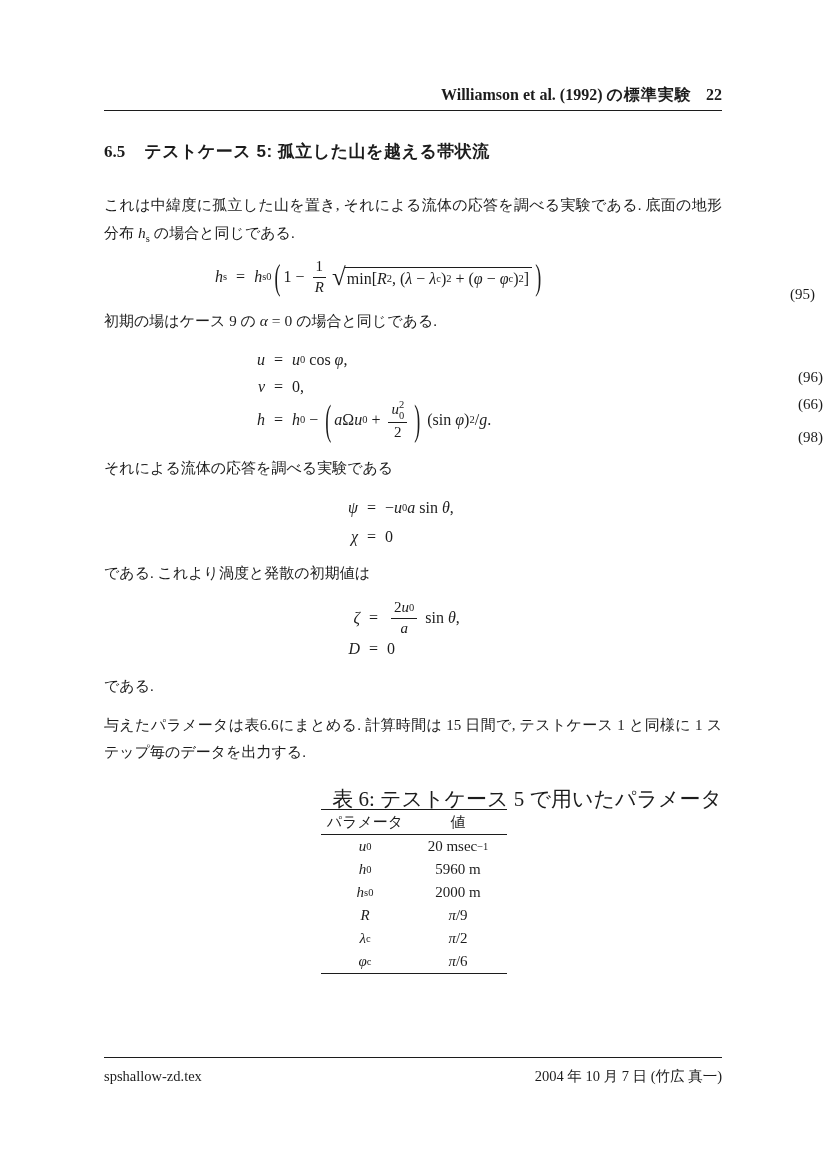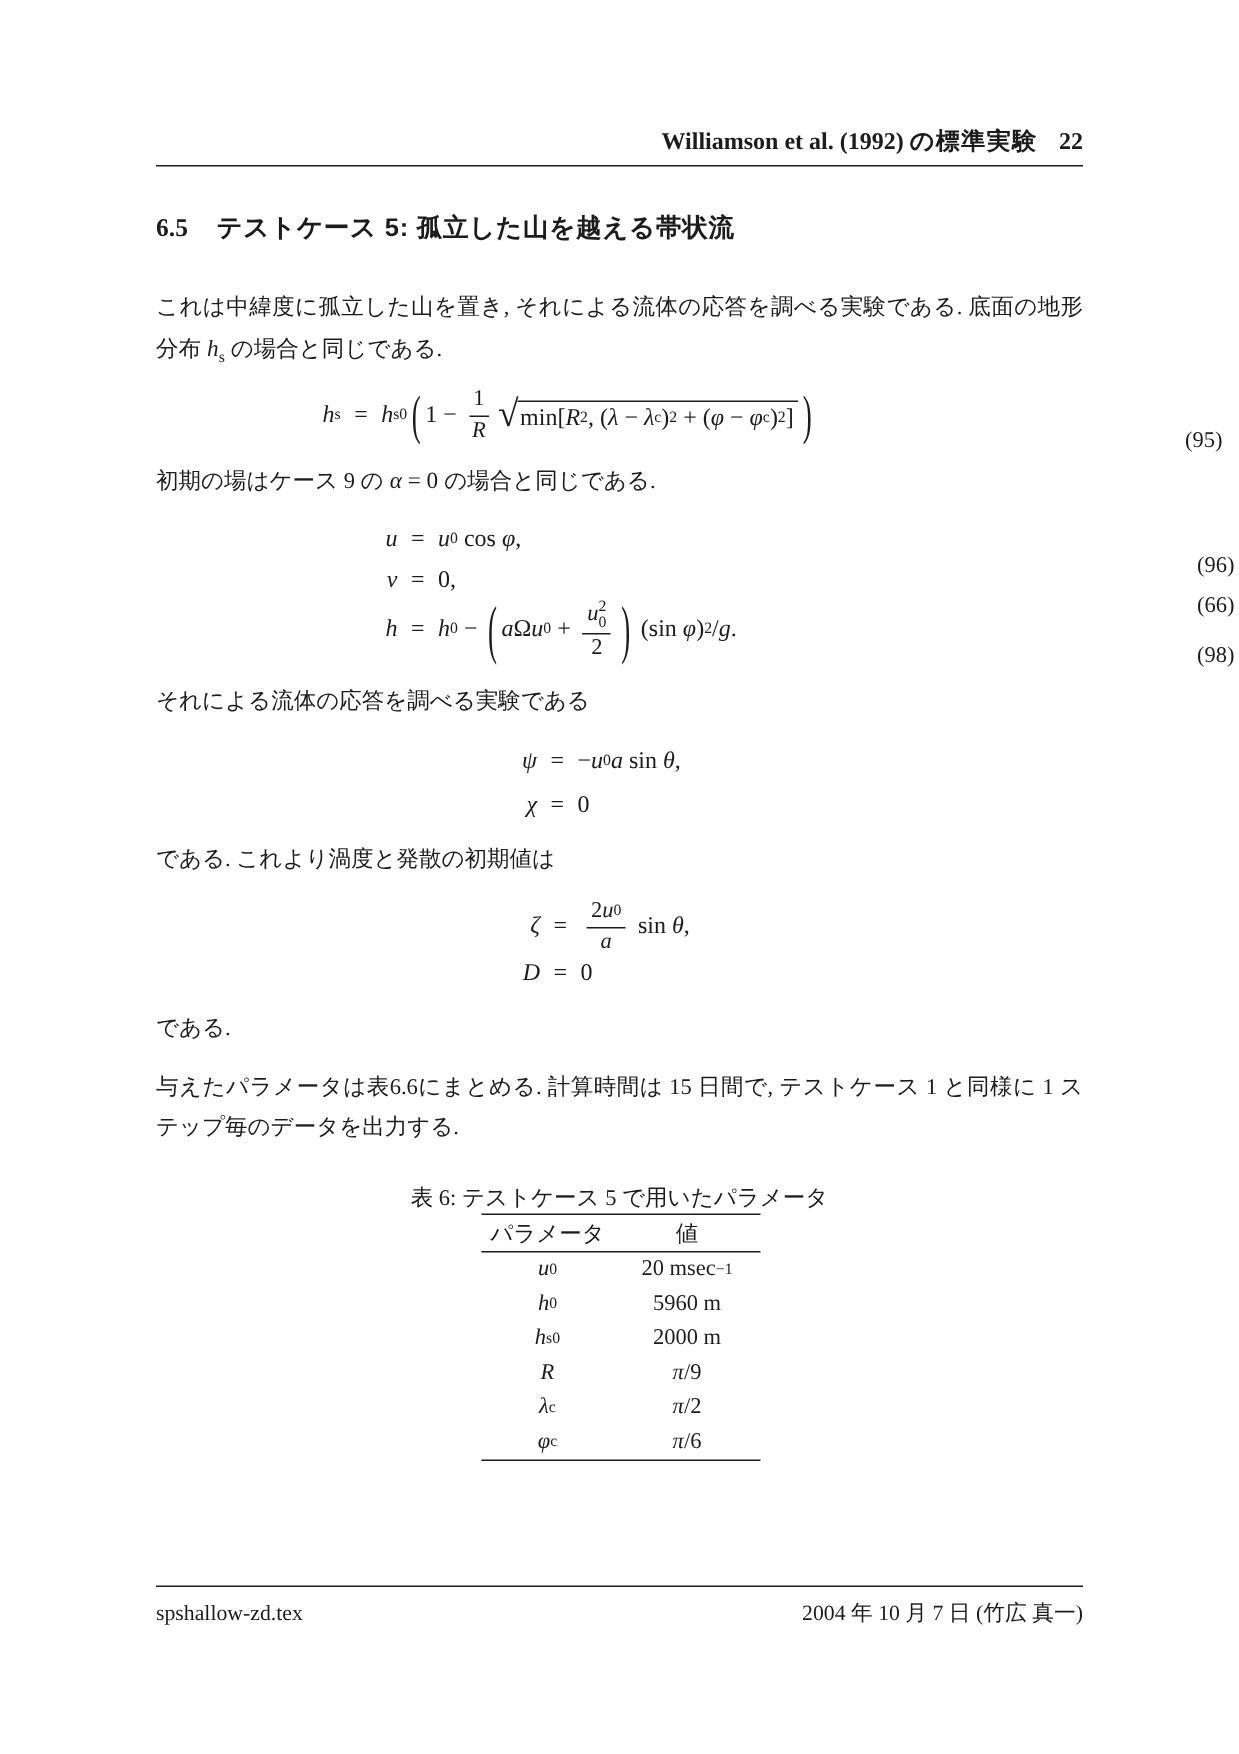--- a/index.html
+++ b/index.html
@@ -57,22 +57,22 @@
   .fnum{border-bottom:1.2px solid #1c1c1c;padding:0 3px 1px;display:inline-flex;align-items:center;}
   .fden{padding-top:1px;display:inline-flex;align-items:center;}
   .sqrt{display:inline-flex;align-items:flex-start;margin-left:2px;}
   .rad{font-size:25px;line-height:19px;margin-right:-1px;}
   .radicand{border-top:1.4px solid #1c1c1c;padding:2px 3px 0 2px;display:inline-flex;align-items:center;}
   .bigp{display:inline-block;font-size:18px;margin:0 3px;transform-origin:center;}
   .ssk{display:inline-flex;flex-direction:column;align-items:flex-start;
        font-size:10.5px;line-height:1.05;vertical-align:middle;}
 
   
-  .tcaption{position:absolute;top:786px;left:104px;width:618px;text-align:center;
-            font-size:15px;line-height:27px;}
+  .tcaption{position:absolute;top:786px;left:104px;width:618px;text-align:right;
+            font-size:21px;line-height:27px;}
   .ptable{position:absolute;left:321px;top:809px;width:186px;font-size:15px;
           border-top:1.5px solid #1c1c1c;border-bottom:1.5px solid #1c1c1c;}
   .thead{display:flex;height:24px;border-bottom:1.3px solid #1c1c1c;}
   .trow{display:flex;height:23px;align-items:center;}
   .tc1{width:88px;text-align:center;display:flex;justify-content:center;align-items:center;}
   .tc2{width:98px;text-align:center;display:flex;justify-content:center;align-items:center;}
 
   
   .frule{position:absolute;top:1057px;left:104px;width:618px;border-top:1.2px solid #1c1c1c;}
   .footer{position:absolute;top:1064px;left:104px;width:618px;font-size:14.5px;line-height:24px;}

